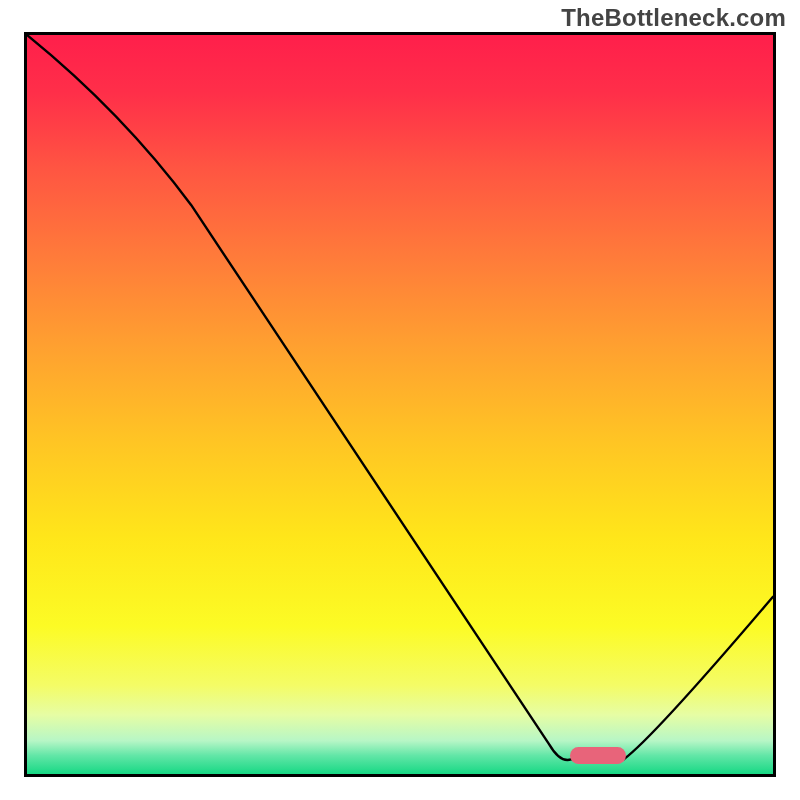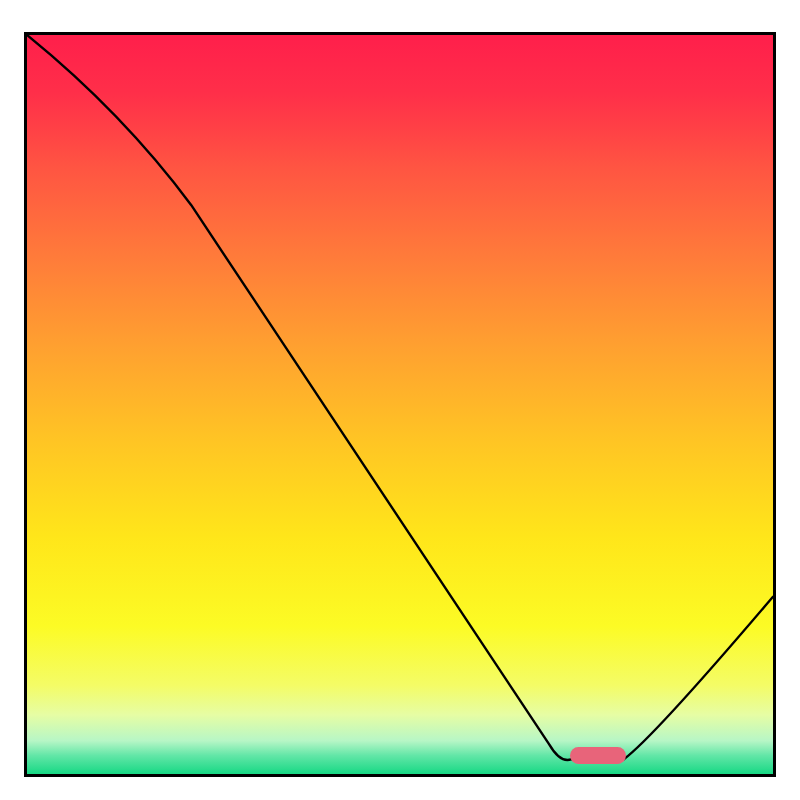--- a/index.html
+++ b/index.html
@@ -57,20 +57,21 @@
     position: absolute;
     border-radius: 9px;
     background: #e8647a;
   }
 </style>
 </head>
 <body>
 
 <div class="container">
 
+  <div class="watermark">TheBottleneck.com</div>
 
   <div class="plot">
 
     <div class="grad" id="gradient-bg" style="background: linear-gradient(rgb(255, 31, 75) 0%, rgb(255, 47, 73) 8%, rgb(255, 85, 66) 18%, rgb(255, 123, 58) 30%, rgb(255, 160, 48) 42%, rgb(255, 197, 36) 55%, rgb(255, 230, 26) 68%, rgb(252, 251, 37) 80%, rgb(244, 252, 102) 88%, rgb(230, 253, 164) 92%, rgb(183, 246, 198) 95.5%, rgb(98, 230, 167) 97.5%, rgb(23, 216, 132) 100%);"></div>
 
     <svg class="curve" id="curve-svg" viewBox="0 0 1000 1000" preserveAspectRatio="none">
       <path id="curve-path" class="curve-path" d="M 0 0 Q 128 104.99999999999999 220 229.99999999999997 L 700 960 Q 715 986 730 980 L 800 980 Q 840 950 1000 760"></path>
     </svg>
 
     <div class="marker" id="optimal-marker" style="left: 542.715px; top: 712.026px; width: 55.95px; height: 16.997px; background: rgb(232, 100, 122);"></div>

